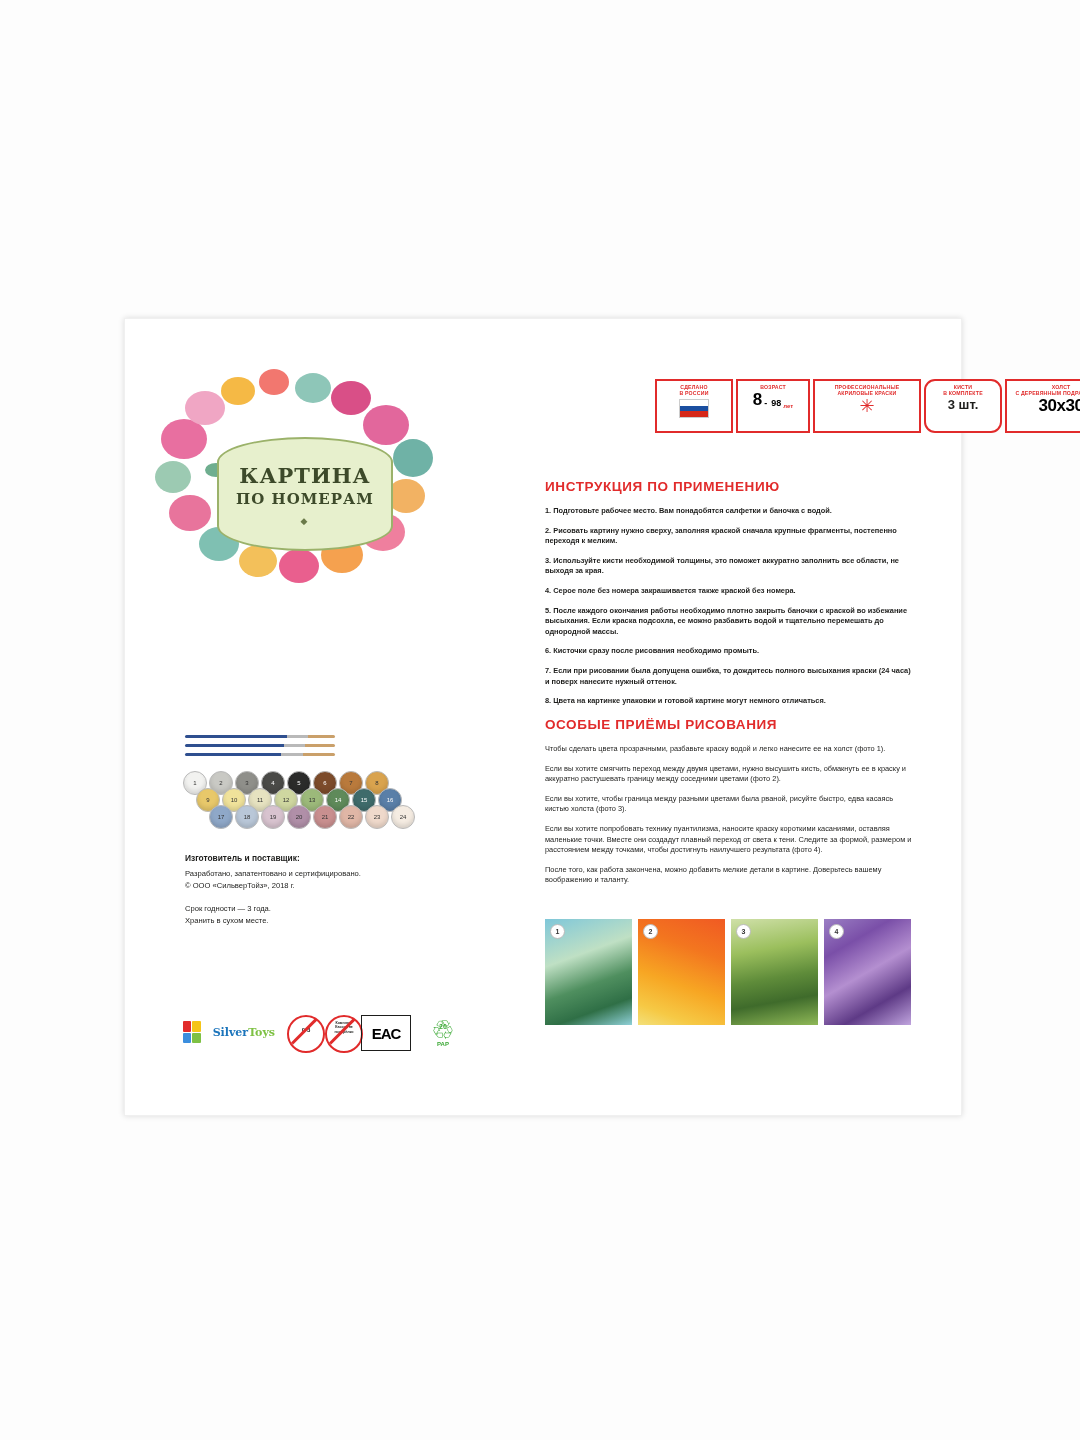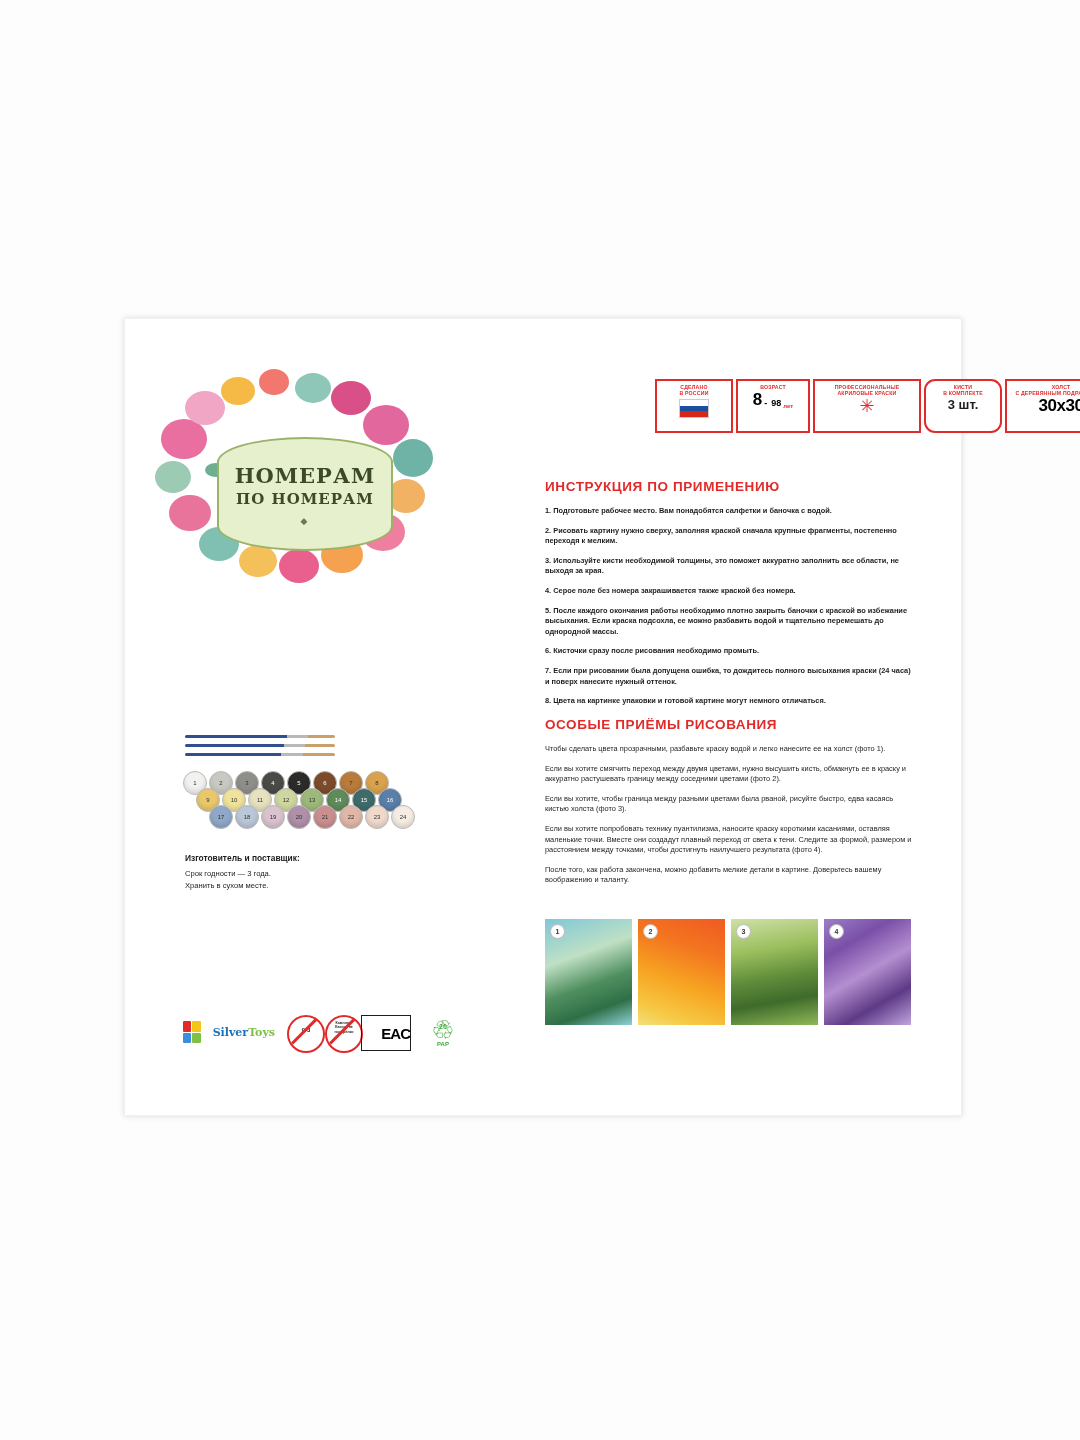--- a/index.html
+++ b/index.html
@@ -125,21 +125,21 @@
   .nocirc .lbl{
     position:absolute;left:0;top:10px;width:100%;text-align:center;
     font-size:6px;font-weight:bold;color:#1d1d1b;
   }
   .nocirc .lbl2{
     position:absolute;left:0;top:4px;width:100%;text-align:center;
     font-size:3.6px;font-weight:bold;color:#1d1d1b;line-height:4.4px;
   }
   .eac{
     position:absolute;left:178px;top:6px;width:48px;height:34px;
-    border:1.6px solid #1d1d1b;display:flex;align-items:center;justify-content:flex-end;
+    border:1.6px solid #1d1d1b;display:flex;align-items:center;justify-content:center;
     font-size:15px;font-weight:bold;letter-spacing:-1px;font-family:"Liberation Sans",sans-serif;
   }
   .recyc{
     position:absolute;left:240px;top:4px;width:40px;height:40px;
     display:flex;flex-direction:column;align-items:center;justify-content:center;
     color:#3ba935;
   }
   .recyc .tri{font-size:26px;line-height:20px;}
   .recyc .num{position:absolute;top:10px;font-size:7px;font-weight:bold;color:#3ba935;}
   .recyc .pap{font-size:6px;font-weight:bold;margin-top:1px;}
@@ -220,21 +220,21 @@
       <div class="petal" style="left:166px;top:170px;width:42px;height:36px;background:#f5a14f;"></div>
       <div class="petal" style="left:124px;top:182px;width:40px;height:34px;background:#e95f8e;"></div>
       <div class="petal" style="left:84px;top:178px;width:38px;height:32px;background:#f3c05a;"></div>
       <div class="petal" style="left:44px;top:160px;width:40px;height:34px;background:#7fc0b2;"></div>
       <div class="petal" style="left:14px;top:128px;width:42px;height:36px;background:#e8749c;"></div>
       <div class="petal" style="left:0px;top:94px;width:36px;height:32px;background:#9ccab2;"></div>
       <div class="petal" style="left:50px;top:96px;width:22px;height:14px;background:#6fae8f;"></div>
       <div class="petal" style="left:216px;top:96px;width:22px;height:14px;background:#6fae8f;"></div>
 
       <div class="plaque">
-        <div class="t1">НОМЕРАМ</div>
+        <div class="t1">КАРТИНА</div>
         <div class="t2">ПО НОМЕРАМ</div>
         <div class="orn">◆</div>
       </div>
     </div>
 
 
     <div class="brushes">
       <div class="brush" style="left:0;top:6px;width:150px;background:linear-gradient(to right,#2f4f8f 0 68%,#b9b9b9 68% 82%,#caa06a 82% 100%);"></div>
       <div class="brush" style="left:0;top:15px;width:150px;background:linear-gradient(to right,#2f4f8f 0 66%,#b9b9b9 66% 80%,#caa06a 80% 100%);"></div>
       <div class="brush" style="left:0;top:24px;width:150px;background:linear-gradient(to right,#2f4f8f 0 64%,#b9b9b9 64% 79%,#caa06a 79% 100%);"></div>
@@ -262,20 +262,22 @@
       <div class="pot" style="left:78px;top:34px;background:#d8c3cf;">19</div>
       <div class="pot" style="left:104px;top:34px;background:#b08fa8;">20</div>
       <div class="pot" style="left:130px;top:34px;background:#c98f8f;">21</div>
       <div class="pot" style="left:156px;top:34px;background:#e0b6a6;">22</div>
       <div class="pot" style="left:182px;top:34px;background:#efd9cb;">23</div>
       <div class="pot" style="left:208px;top:34px;background:#f5ece2;">24</div>
     </div>
 
     <div class="maker">
       <div class="ttl">Изготовитель и поставщик:</div>
+      <p style="white-space:pre-line">Разработано, запатентовано и сертифицировано.
+© ООО «СильверТойз», 2018 г.</p>
       <p style="white-space:pre-line">Срок годности — 3 года.
 Хранить в сухом месте.</p>
     </div>
 
     <div class="certs">
       <div class="silver">
         <div class="cube">
           <div style="background:#e12b2b"></div>
             <div style="background:#f5c518"></div>
           <div style="background:#3b8ede"></div>

